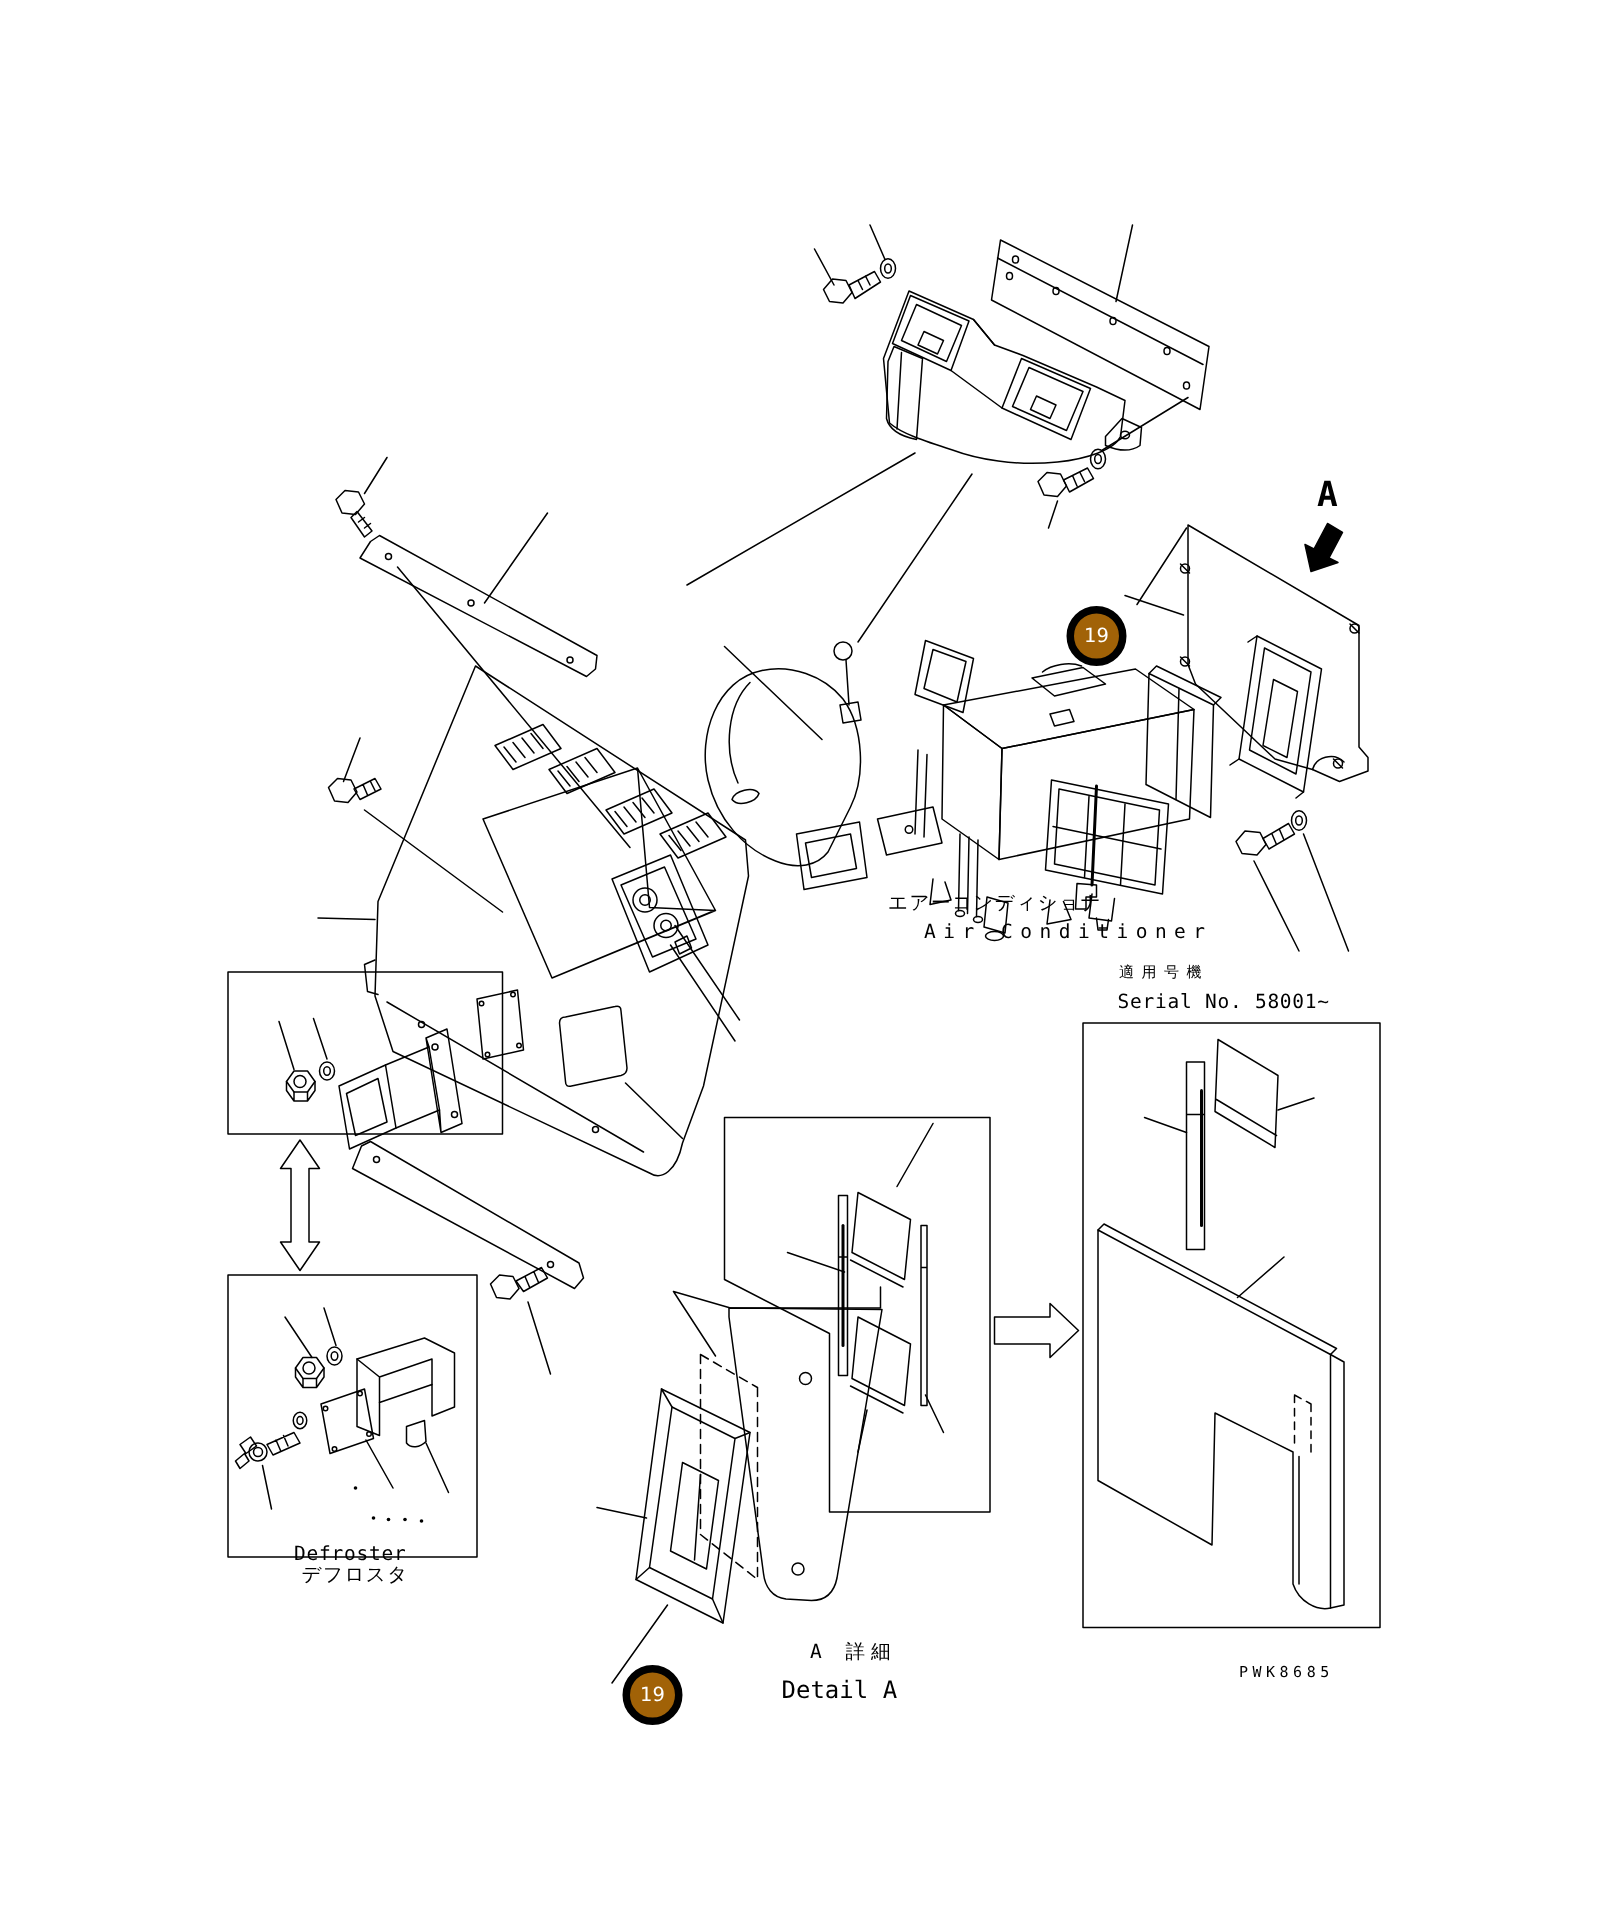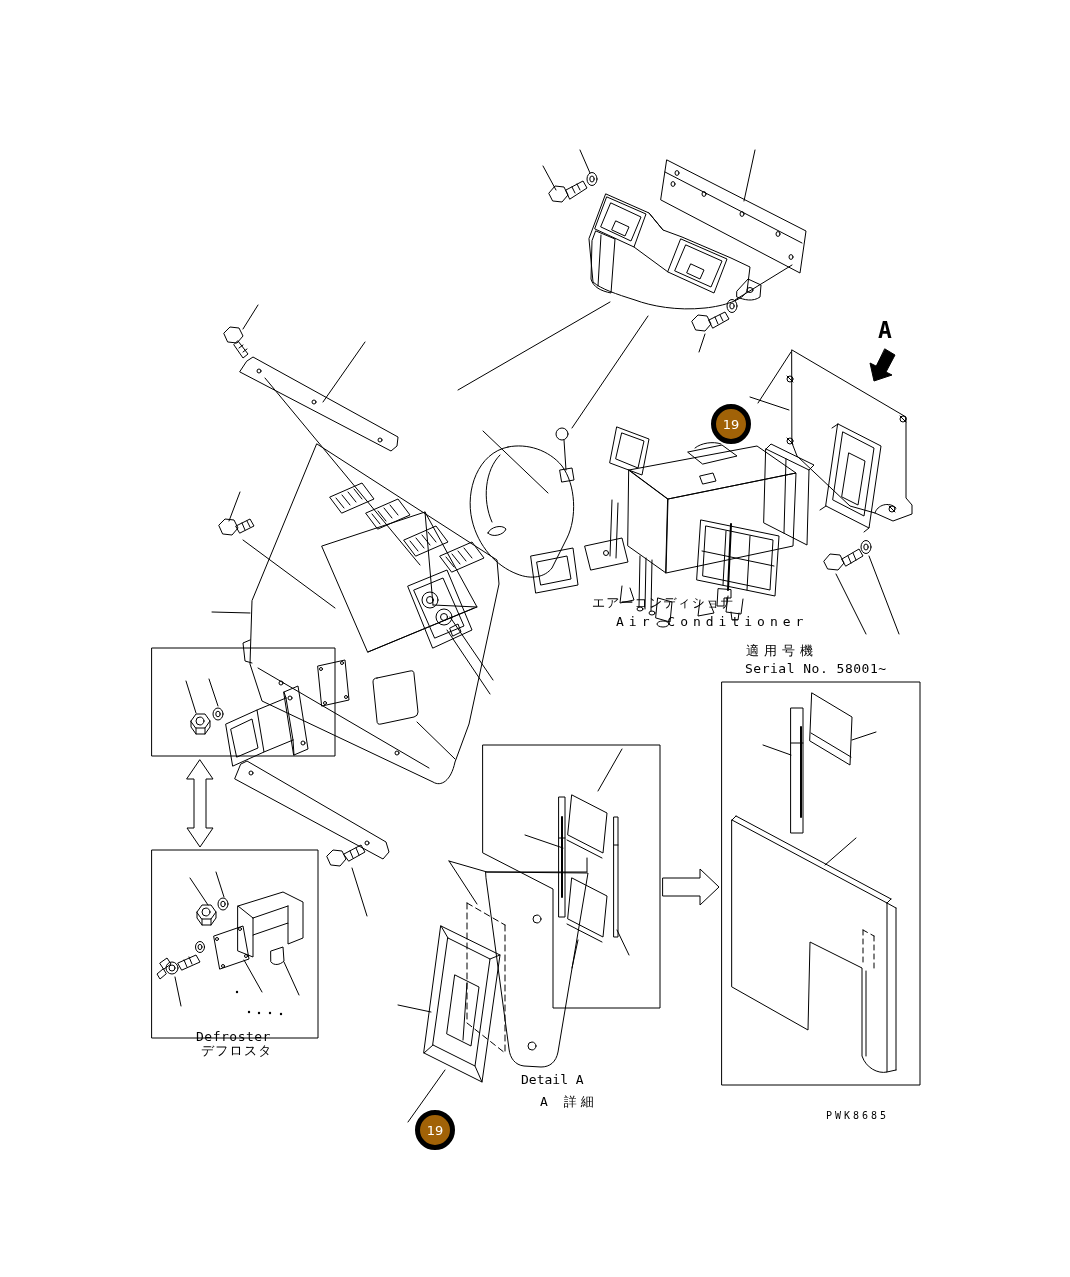--- a/index.html
+++ b/index.html
@@ -4,26 +4,26 @@
 <style>
   html,body { margin:0; padding:0; background:#fff; }
   .page {
     position:relative; width:1070px; height:1277px; background:#ffffff;
     font-family:"DejaVu Sans Mono", monospace; overflow:hidden;
   }
   svg.art { position:absolute; left:0; top:0; }
   .lbl { position:absolute; color:#000; white-space:nowrap; line-height:1; }
   #lbl-ac-jp      { left:592px; top:596px; font-size:13px; letter-spacing:1px; }
   #lbl-ac-en      { left:592px; top:615px; font-size:13px; letter-spacing:5px;margin-left:24px; }
-  #lbl-serial-jp  { left:746px; top:644px; font-size:13px; letter-spacing:5px; }
+  #lbl-serial-jp  { left:746px; top:644px; font-size:10px; letter-spacing:5px; }
   #lbl-serial-en  { left:745px; top:662px; font-size:13px; letter-spacing:0.5px;text-align:right; }
   #lbl-def-jp     { left:201px; top:1044px; font-size:13px; letter-spacing:1px; }
   #lbl-def-en     { left:196px; top:1030px; font-size:13px; letter-spacing:0.5px; }
   #lbl-detail-jp  { left:540px; top:1095px; font-size:13px; letter-spacing:4px; }
-  #lbl-detail-en  { left:521px; top:1073px; font-size:13px; }
+  #lbl-detail-en  { left:521px; top:1119px; font-size:16px; }
   #lbl-pwk        { left:826px; top:1111px; font-size:10px; letter-spacing:3px; }
   #lbl-view-a     { left:878px; top:319px; font-size:23px; font-weight:bold; }
   .callout {
     position:absolute; width:30px; height:30px; border:5px solid #000;
     border-radius:50%; background:#a16207; color:#fff;
     display:flex; align-items:center; justify-content:center;
     font-family:"DejaVu Sans", sans-serif; font-size:13px; cursor:pointer;
   }
   #callout-upper { left:711px; top:404px; }
   #callout-lower { left:415px; top:1110px; }

